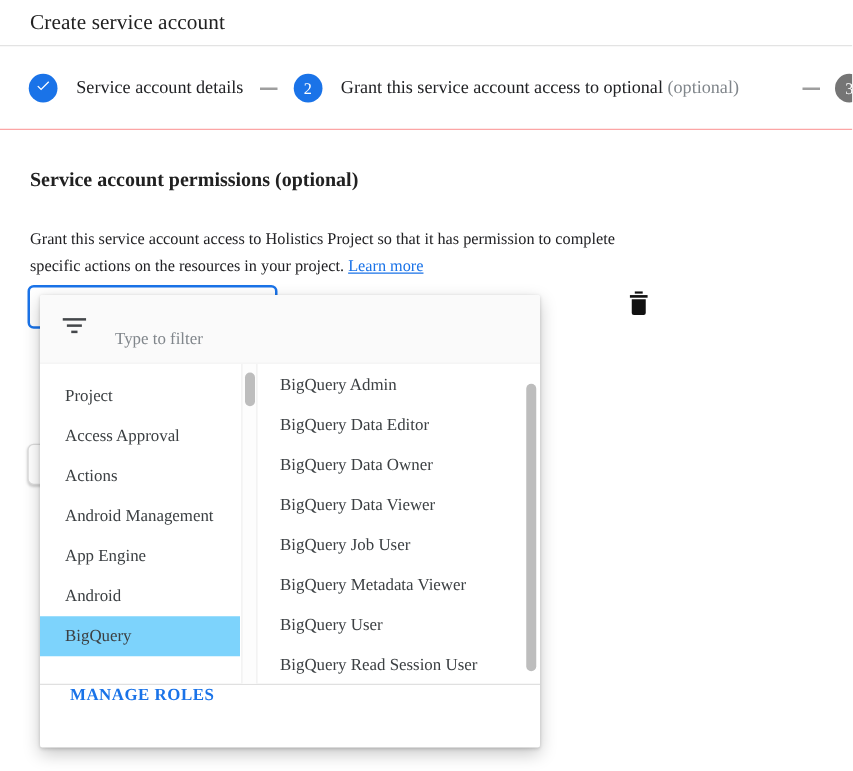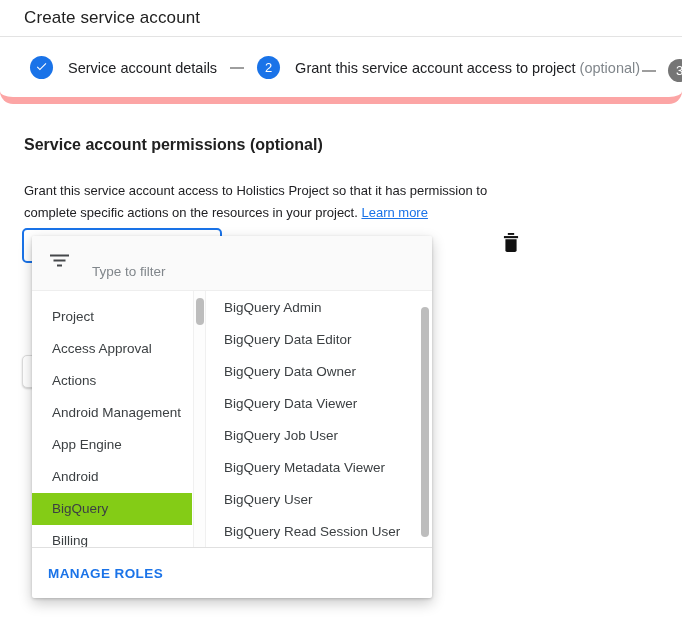--- a/index.html
+++ b/index.html
@@ -1,33 +1,33 @@
 <!DOCTYPE html>
 <html><head>
 <meta charset="utf-8">
 <style>
   * { margin:0; padding:0; box-sizing:border-box; }
   html,body { background:#fff; }
   .app {
     position:relative; width:682px; height:617px; overflow:hidden;
-    background:#fff; font-family:Liberation Sans, sans-serif; color:#202124;
+    background:#fff; font-family:Liberation Serif, serif; color:#202124;
   }
 
   
   .titlebar {
     position:absolute; top:0; left:0; width:100%; height:37px;
     border-bottom:1px solid #e3e3e3; display:flex; align-items:center; padding-left:24px;
   }
   .page-title { font-size:17px; color:#212121; letter-spacing:.1px; }
 
   
   .stepper {
     position:absolute; top:38px; left:0; width:100%; height:66px;
-    border-bottom:7px solid #fca5a5; display:flex; align-items:center;
-    padding-left:30px; white-space:nowrap; overflow:hidden;border-radius:13px;
+    border-bottom:1px solid #fca5a5; display:flex; align-items:center;
+    padding-left:23px; white-space:nowrap; overflow:hidden;
   }
   .circle {
     width:23px; height:23px; border-radius:50%; flex:none;
     display:flex; align-items:center; justify-content:center;
     color:#fff; font-size:13px; cursor:pointer;
   }
   .circle.blue { background:#1a73e8; }
   .circle.gray { background:#757575; }
   .step-label { font-size:14.5px; color:#202124; margin-left:15px; cursor:pointer; }
   .optional { color:#80868b; }
@@ -86,40 +86,40 @@
   .list-region {
     height:257px; flex:none; position:relative; display:flex;
     border-bottom:1px solid #e0e0e0; overflow:hidden;
   }
   .cat-col { width:173px; flex:none; padding-top:10px; position:relative; }
   .cat-item {
     height:32px; line-height:32px; padding-left:20px; width:160px;
     font-size:13.5px; color:#3c4043; cursor:pointer;
     overflow:hidden; white-space:nowrap;
   }
-  .cat-item.selected { background:#84cc16; }
+  .cat-item.selected { background:#7dd3fc; }
   .cat-scroll-track {
     position:absolute; left:161px; top:0; height:100%; width:12px;
     background:#fdfdfd; border-left:1px solid #f0f0f0;
   }
   .cat-scroll-thumb {
     position:absolute; left:2px; top:7px; width:8px; height:27px;
     border-radius:4px; background:#bdbdbd; cursor:pointer;
   }
   .col-divider { position:absolute; left:173px; top:0; bottom:0; width:1px; background:#f0f0f0; }
   .role-col { flex:1; padding-top:1px; position:relative; }
   .role-item {
     height:32px; line-height:32px; padding-left:19px;
     font-size:13.5px; color:#3c4043; cursor:pointer; white-space:nowrap;
   }
   .role-scroll-thumb {
     position:absolute; right:3px; top:16px; width:8px; height:230px;
     border-radius:4px; background:#bdbdbd; cursor:pointer;
   }
-  .panel-footer { flex:1; display:flex; align-items:center; padding-left:16px; }
+  .panel-footer { flex:1; display:flex; align-items:flex-start; padding-left:24px; }
   .manage-roles {
     font-size:13.5px; font-weight:700; letter-spacing:.4px;
     color:#1a73e8; cursor:pointer;
   }
 </style>
 </head>
 <body>
 
 <div class="app">
 
@@ -134,21 +134,21 @@
             <path fill="#ffffff" d="M9 16.2L4.8 12l-1.4 1.4L9 19 21 7l-1.4-1.4z"></path>
           </svg>
       </span>
     </div>
     <div class="step-label">Service account details</div>
     <div class="dash"></div>
     <div class="circle blue">
       <span>2</span>
     </div>
     <div class="step-label">
-      <span>Grant this service account access to project</span>
+      <span>Grant this service account access to optional</span>
       <span class="optional">(optional)</span>
     </div>
     <div class="dash abs"></div>
     <div class="circle gray abs">
       <span>3</span>
     </div>
   </div>
 
   <div class="perm-heading">Service account permissions (optional)</div>
   <div class="perm-desc">
@@ -200,23 +200,20 @@
           </div>
           <div class="cat-item">
             <span>App Engine</span>
           </div>
           <div class="cat-item">
             <span>Android</span>
           </div>
           <div class="cat-item selected">
             <span>BigQuery</span>
           </div>
-          <div class="cat-item">
-            <span>Billing</span>
-          </div>
         </div>
       <div class="cat-scroll-track">
         <div class="cat-scroll-thumb"></div>
       </div>
       <div class="col-divider"></div>
       <div class="role-col">
 
       <div class="role-item">
             <span>BigQuery Admin</span>
           </div>

